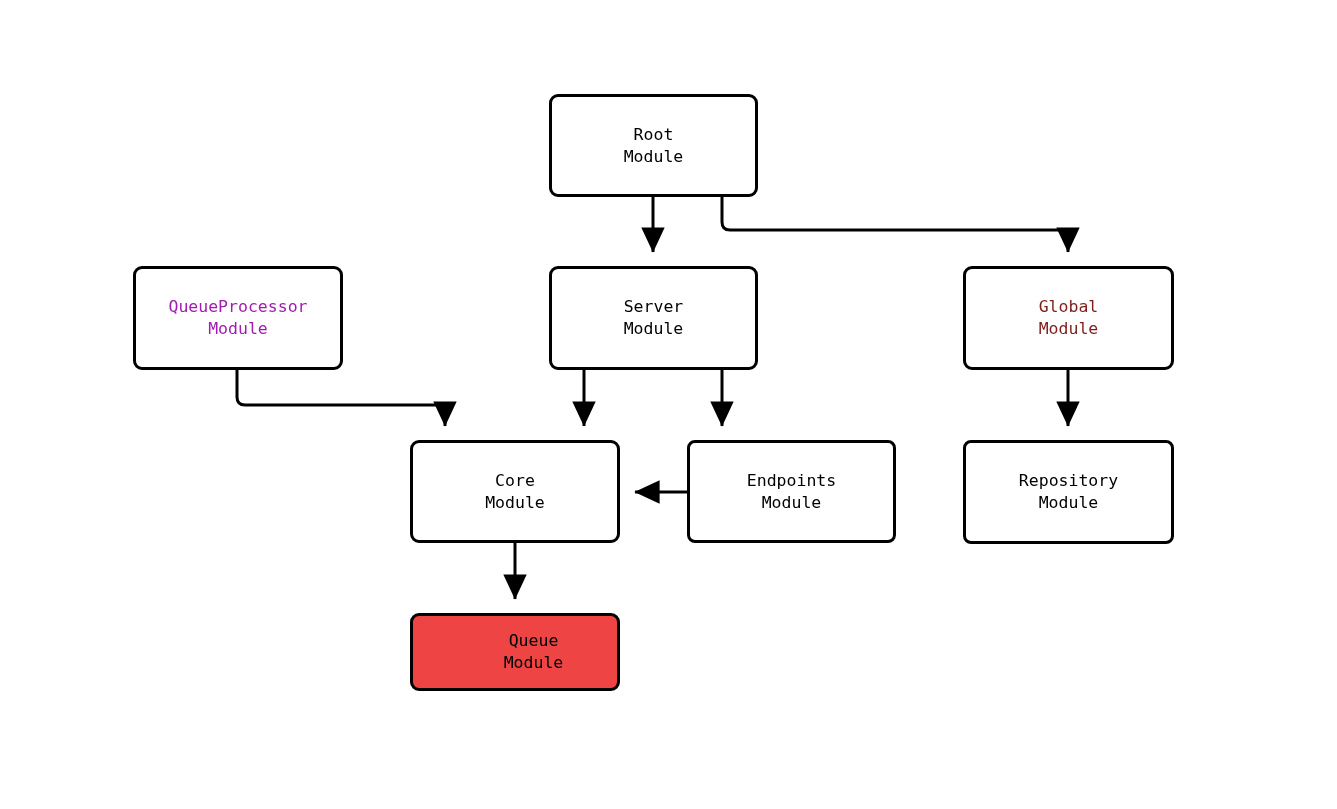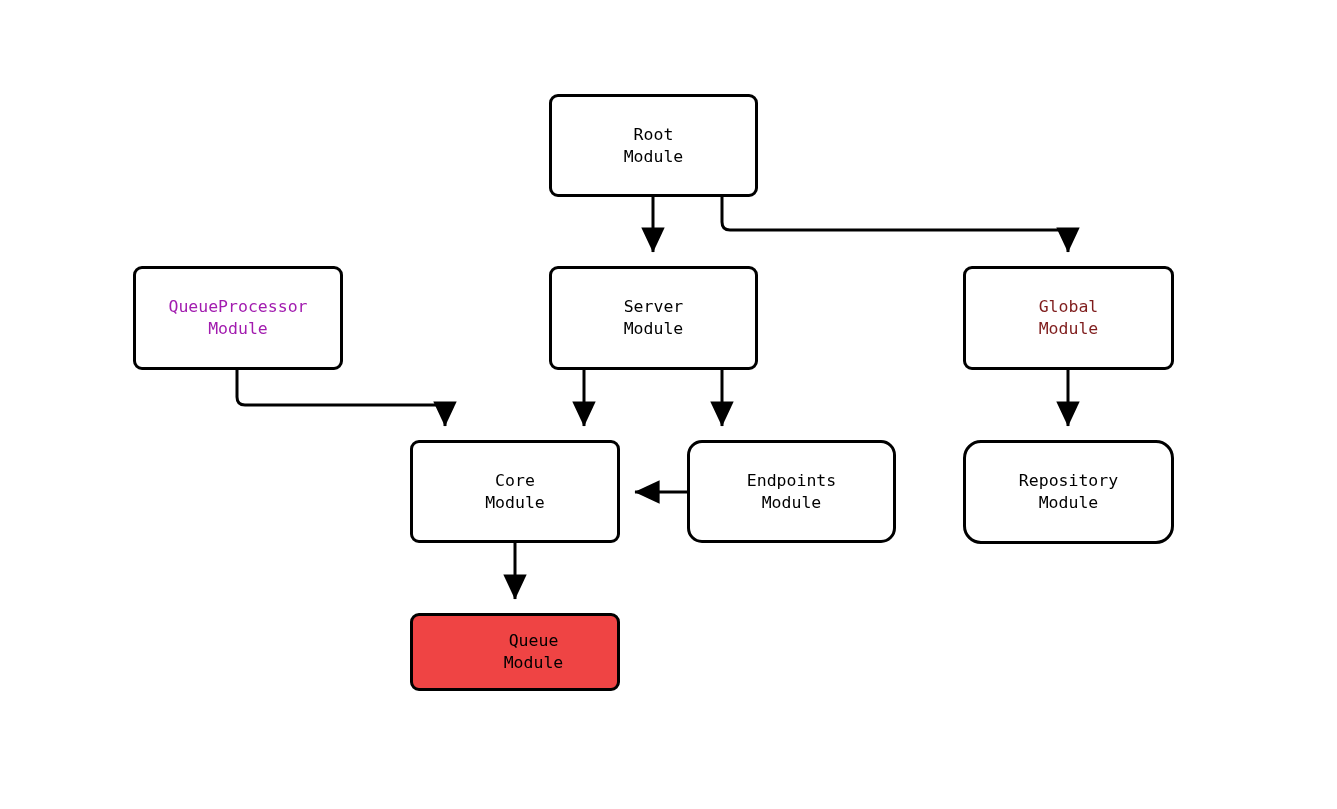--- a/index.html
+++ b/index.html
@@ -94,26 +94,26 @@
   <div class="node" style="left: 963px; top: 266px; width: 211px; height: 104px; border-width: 3px; border-color: rgb(0, 0, 0); border-radius: 9px; background: rgb(255, 255, 255);">
     <span class="node-label" style="font-size: 16.5px; color: #7f1d1d;">Global
 Module</span>
   </div>
 
   <div class="node" style="left: 410px; top: 440px; width: 210px; height: 103px; border-width: 3px; border-color: rgb(0, 0, 0); border-radius: 9px; background: rgb(255, 255, 255);">
     <span class="node-label" style="font-size: 16.5px; color: rgb(0, 0, 0);">Core
 Module</span>
   </div>
 
-  <div class="node" style="left: 687px; top: 440px; width: 209px; height: 103px; border-width: 3px; border-color: rgb(0, 0, 0); border-radius: 15px; background: rgb(255, 255, 255);">
+  <div class="node" style="left: 687px; top: 440px; width: 209px; height: 103px; border-width: 3px; border-color: rgb(0, 0, 0); border-radius: 8px; background: rgb(255, 255, 255);">
     <span class="node-label" style="font-size: 16.5px; color: rgb(0, 0, 0);">Endpoints
 Module</span>
   </div>
 
-  <div class="node" style="left: 963px; top: 440px; width: 211px; height: 104px; border-width: 3px; border-color: rgb(0, 0, 0); border-radius: 18px; background: rgb(255, 255, 255);">
+  <div class="node" style="left: 963px; top: 440px; width: 211px; height: 104px; border-width: 3px; border-color: rgb(0, 0, 0); border-radius: 8px; background: rgb(255, 255, 255);">
     <span class="node-label" style="font-size: 16.5px; color: rgb(0, 0, 0);">Repository
 Module</span>
   </div>
 
   <div class="node" style="left: 410px; top: 613px; width: 210px; height: 78px; border-width: 3px; border-color: rgb(0, 0, 0); border-radius: 9px; background: #ef4444; padding-left: 37px;">
     <span class="node-label" style="font-size: 16.5px; color: rgb(0, 0, 0);">Queue
 Module</span>
   </div>
 
 </div>

